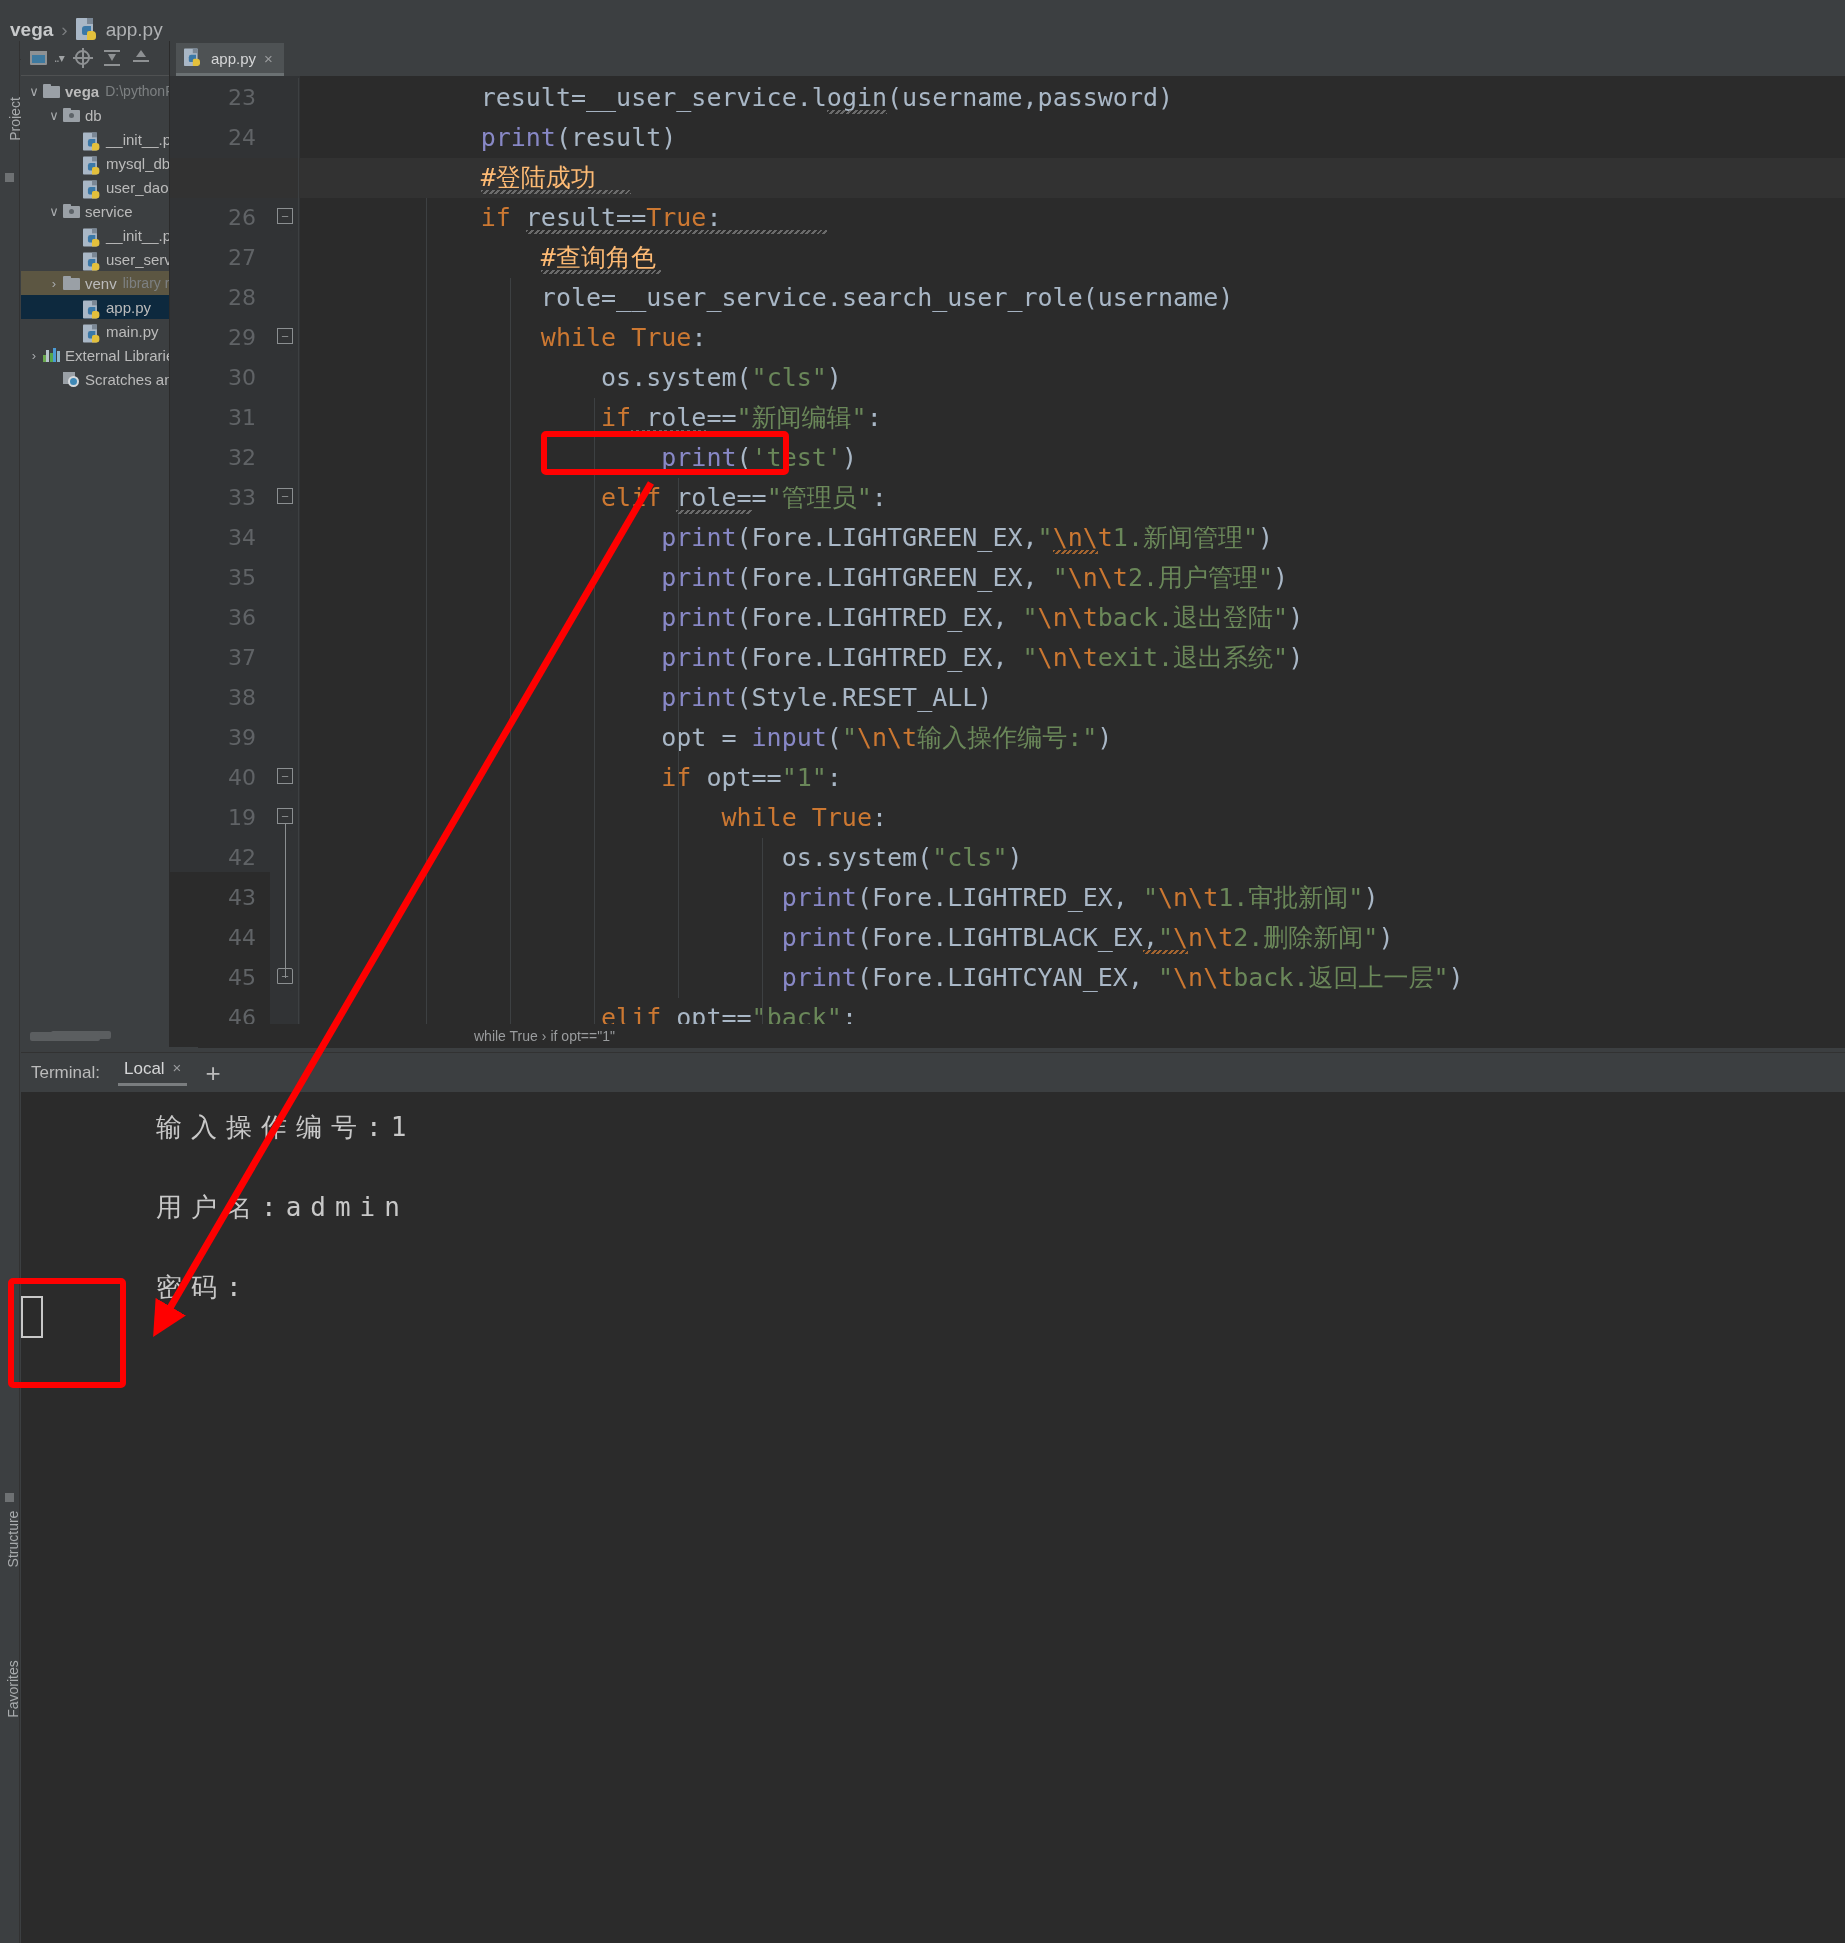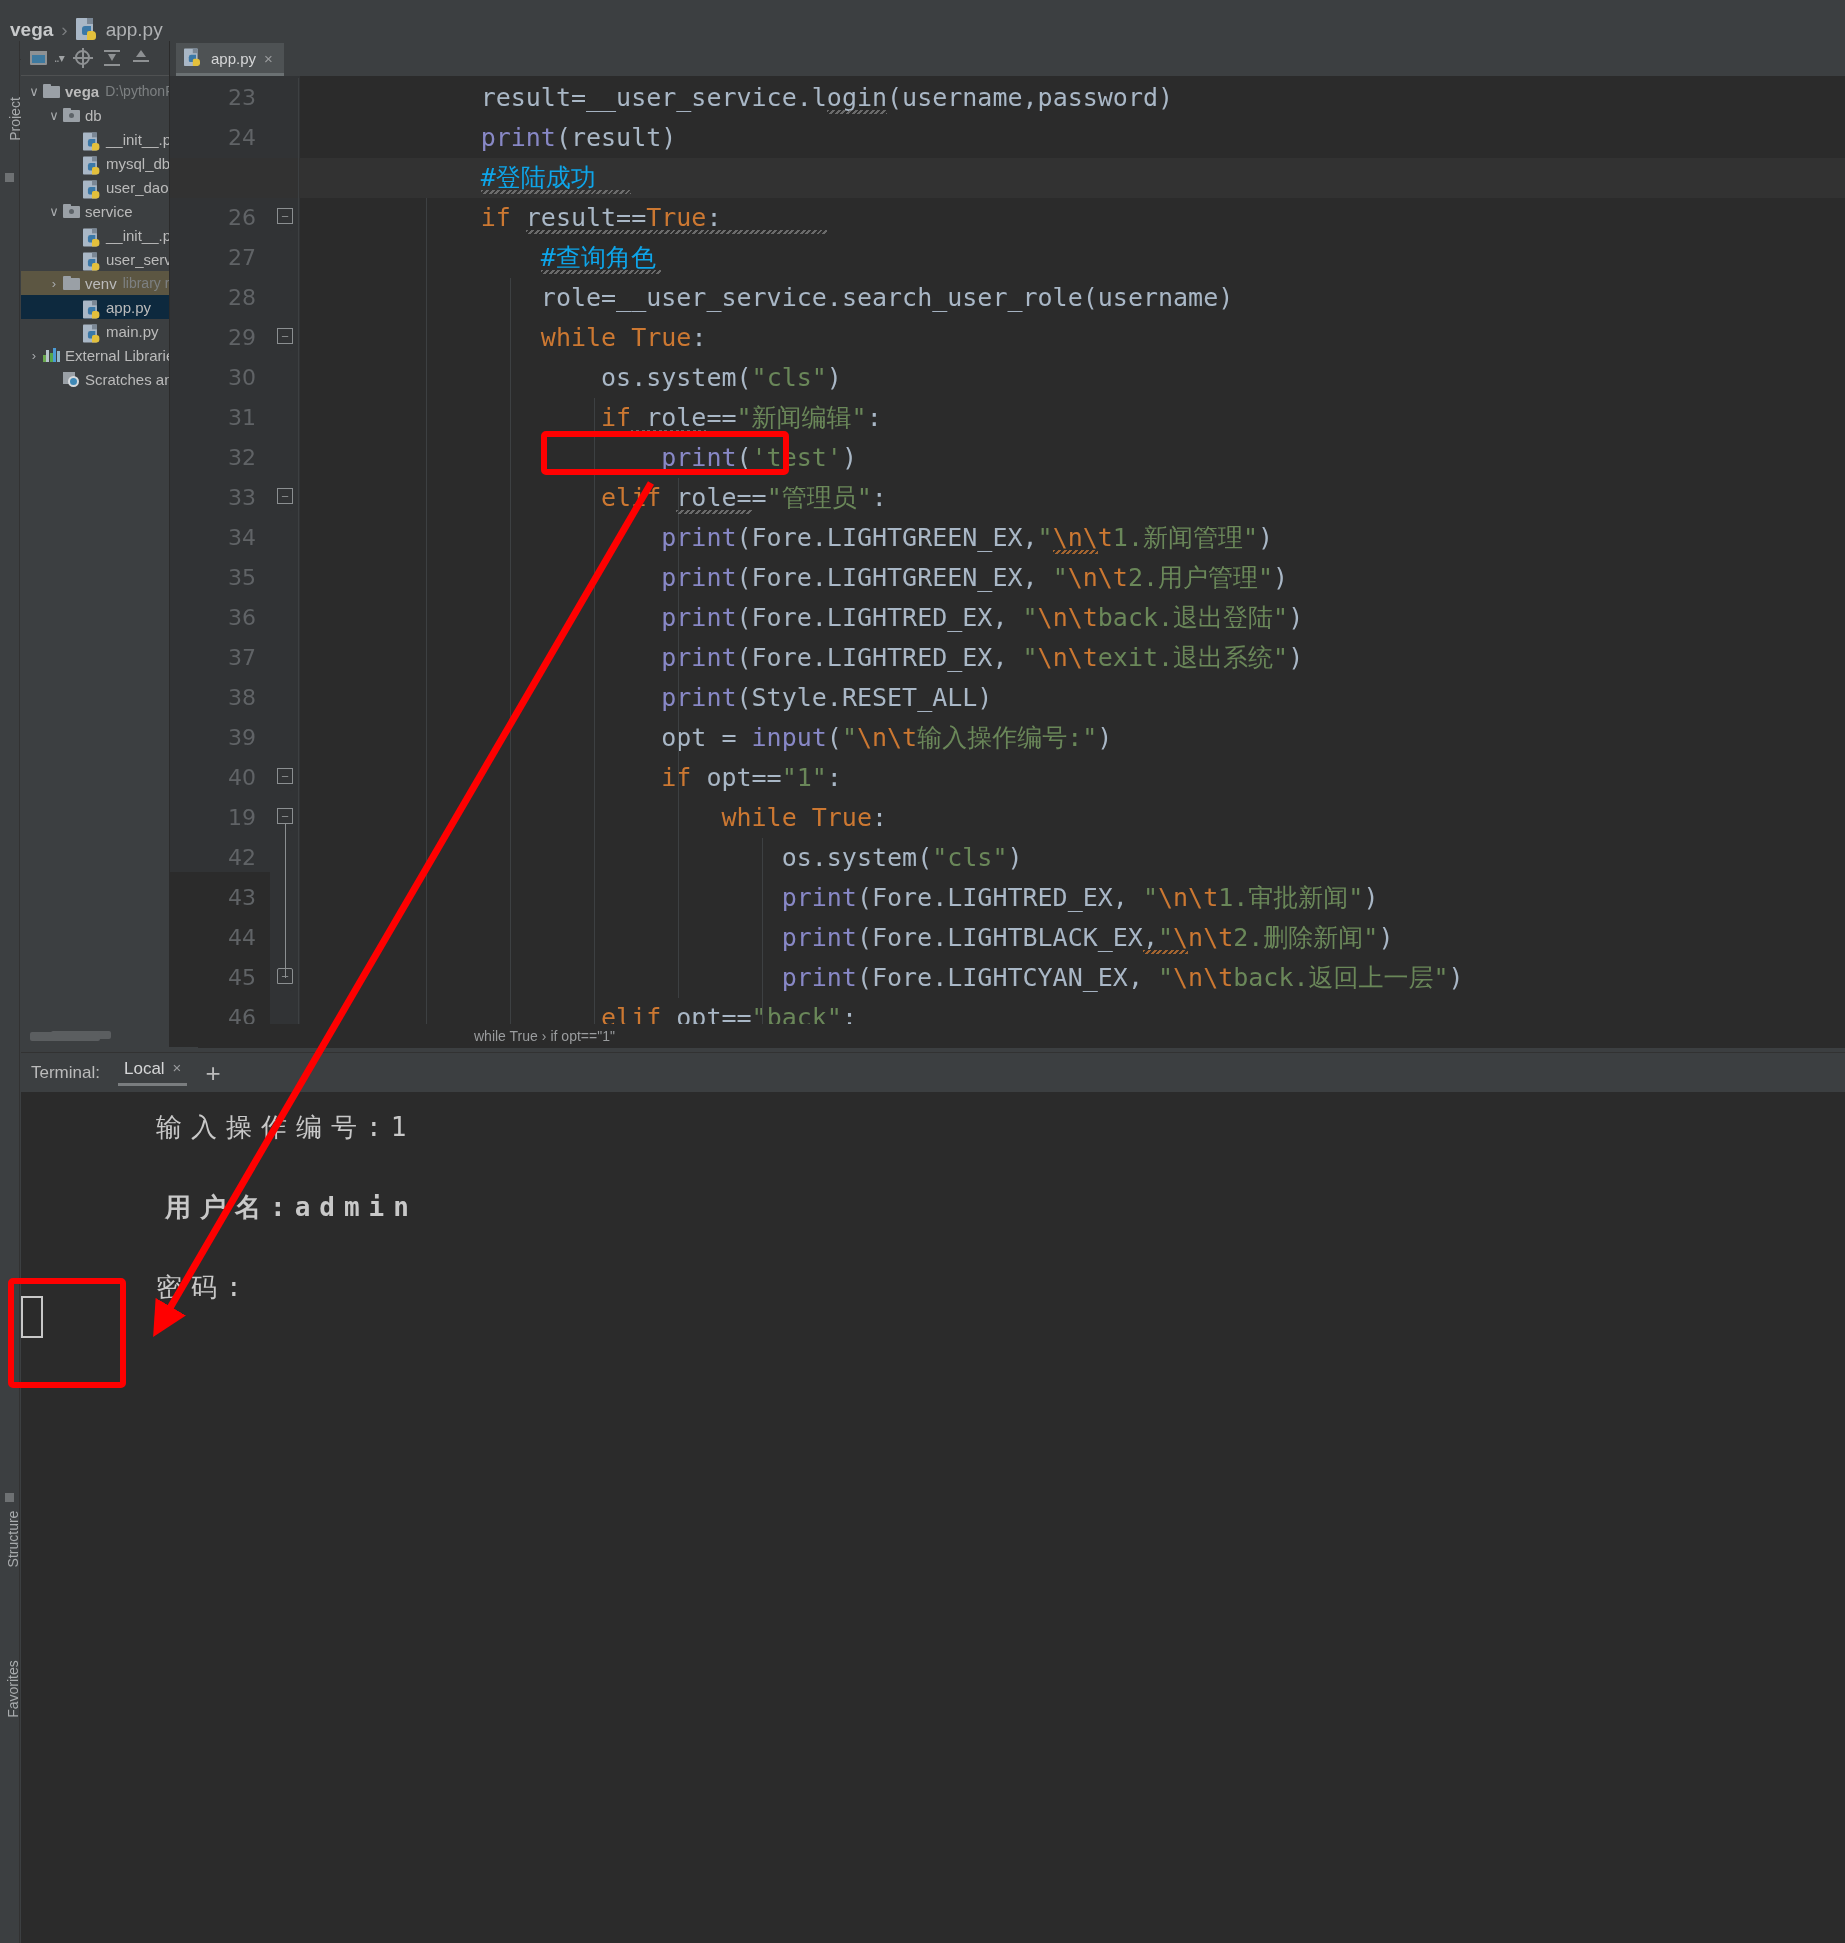--- a/index.html
+++ b/index.html
@@ -139,21 +139,21 @@
   .linehl {
     position:absolute; left:0; width:1675px; height:40px; background:#323232;
   }
   .cline {
     position:absolute; left:0; font-family:"DejaVu Sans Mono", monospace;
     font-size:25px; white-space:pre; color:#a9b7c6; line-height:40px;
   }
   .k  { color:#cc7832; }     
   .fn { color:#8888c6; }     
   .s  { color:#6a8759; }     
-  .cm { color:#0ea5e9; }     
+  .cm { color:#fdba74; }     
   .es { color:#cc7832; }     
   .n  { color:#a9b7c6; }
   .indentline {
     position:absolute; width:1px; background:#3d4042;
   }
   .foldmark {
     position:absolute; width:16px; height:16px; border:1px solid #8b8f91; background:#313335;
     display:flex; align-items:center; justify-content:center; color:#8b8f91; font-size:13px;
     line-height:1;
   }
@@ -489,21 +489,21 @@
 <div id="term-header">
   <span id="term-label">Terminal:</span>
   <span id="term-tab">
     <span>Local</span>
     <span class="close">×</span>
   </span>
   <span id="term-add">+</span>
 </div>
 <div id="term-body">
   <div class="tline cjk" style="left:135px; top:18px;">输入操作编号:1</div>
-  <div class="tline cjk" style="left:144px; top:98px;font-weight:bold;">用户名:admin</div>
+  <div class="tline cjk" style="left:135px; top:98px;">用户名:admin</div>
   <div class="tline cjk" style="left:135px; top:178px;">密码:</div>
 </div>
 <div id="term-cursor"></div>
 
 <svg id="overlay">
   <defs>
     <marker id="arrowhead" markerWidth="5" markerHeight="5" refX="2.2" refY="2.5" orient="auto">
       <path d="M0,0 L5,2.5 L0,5 Z" fill="#ff0000"></path>
     </marker>
   </defs>

